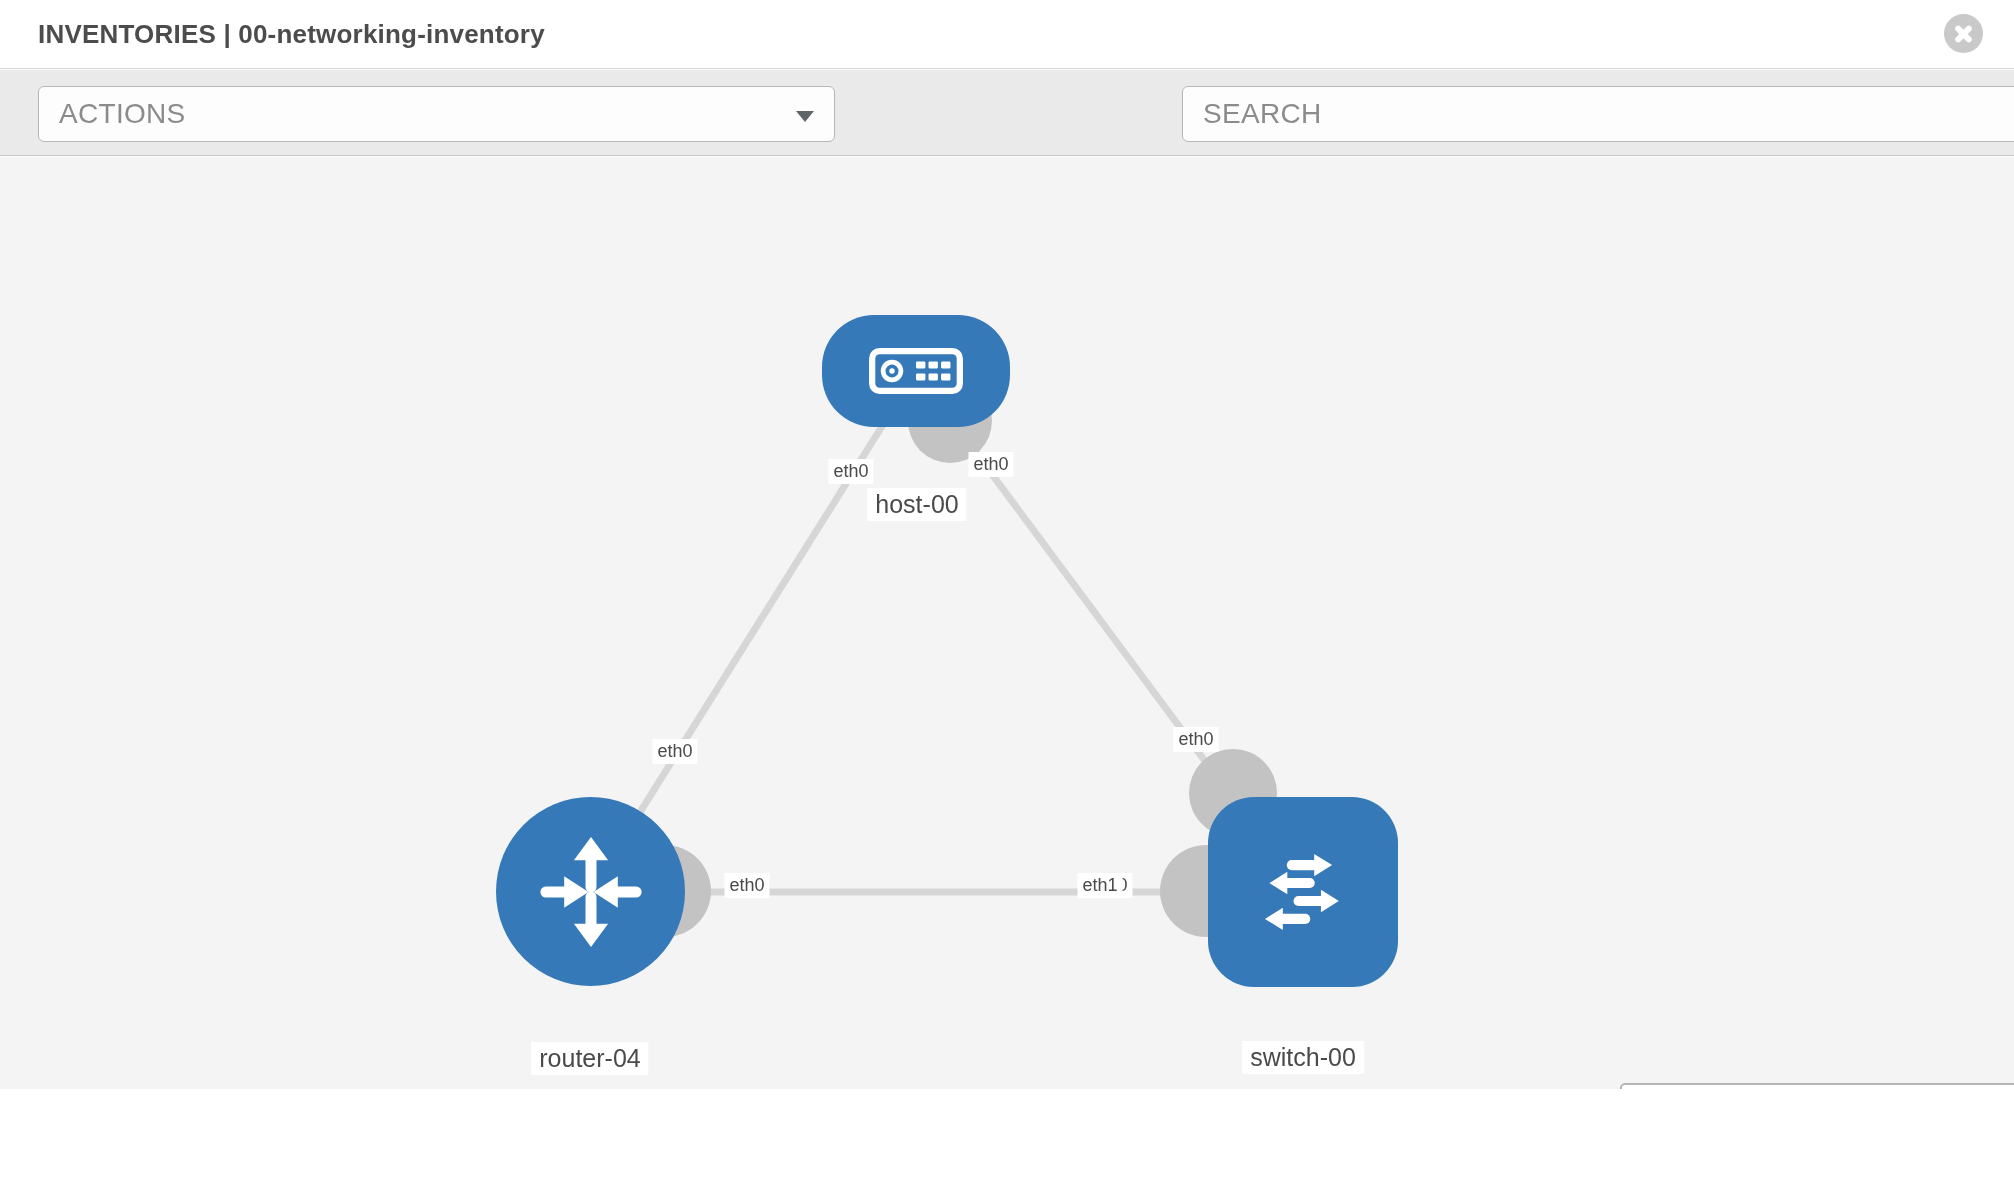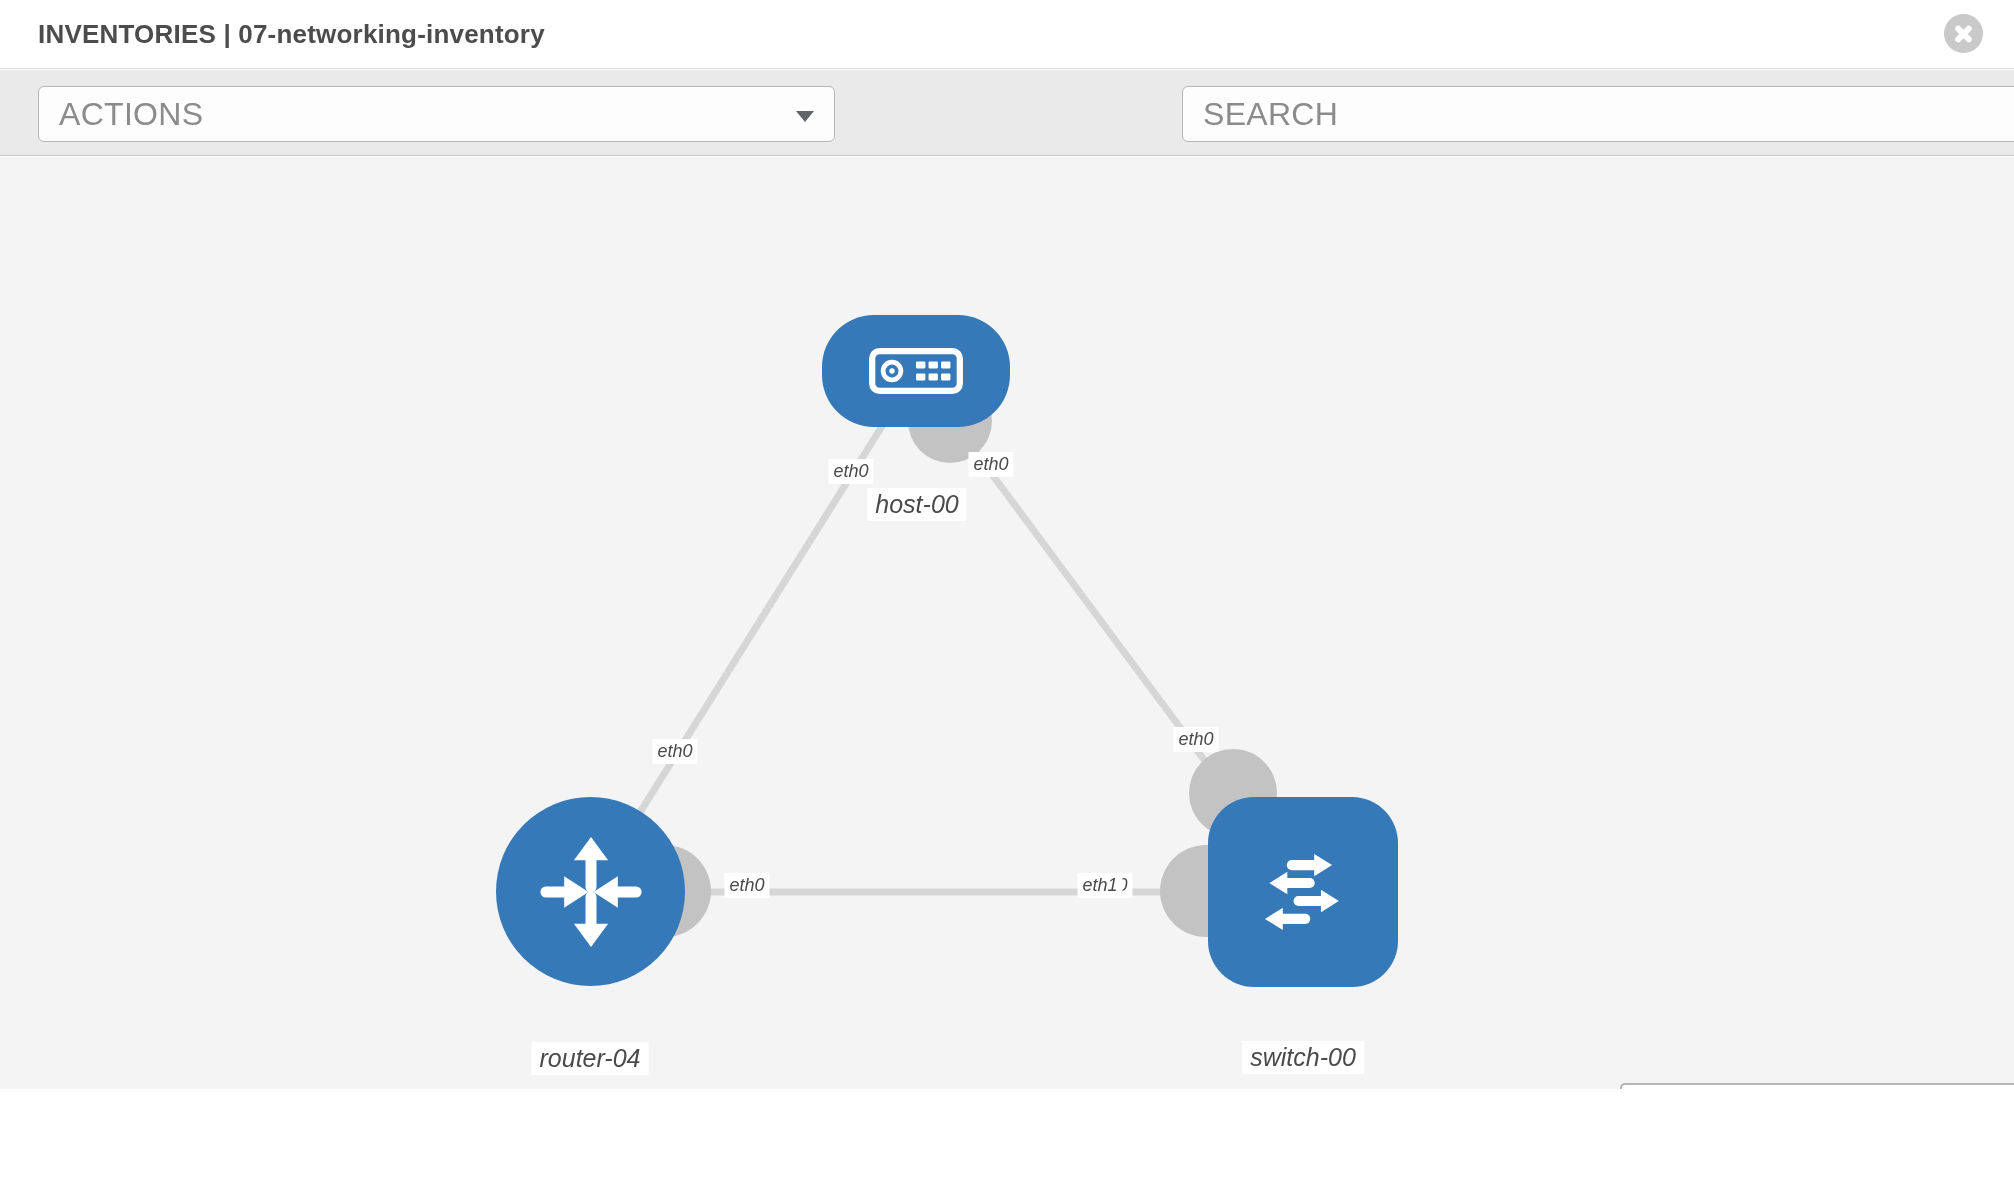--- a/index.html
+++ b/index.html
@@ -9,29 +9,29 @@
   .header { position:absolute; left:0; top:0; width:2014px; height:69px; background:#ffffff; border-bottom:1px solid #d9d9d9; }
   .header-title { position:absolute; left:38px; top:19px; font-size:26px; font-weight:bold; color:#4c4c4c; letter-spacing:0.2px; }
   .close-btn { position:absolute; left:1944px; top:14px; width:39px; height:39px; border-radius:50%; background:#c9c9c9; cursor:pointer; }
   .close-btn::before, .close-btn::after { content:""; position:absolute; left:9px; top:16.5px; width:21px; height:6px; border-radius:3px; background:#ffffff; }
   .close-btn::before { transform:rotate(45deg); }
   .close-btn::after  { transform:rotate(-45deg); }
 
   
   .toolbar { position:absolute; left:0; top:70px; width:2014px; height:86px; background:#eaeaea; border-bottom:1px solid #c6c6c6; }
   .select-box { position:absolute; top:16px; height:56px; background:#fdfdfd; border:1.5px solid #b7b7b7; border-radius:6px; display:flex; align-items:center; padding-left:20px; cursor:pointer; }
-  .select-box .select-label { font-size:32px; color:#8b8b8b; letter-spacing:0.3px; }
+  .select-box .select-label { font-size:28px; color:#8b8b8b; letter-spacing:0.3px; }
   .caret { position:absolute; right:20px; top:24px; width:0; height:0; border-left:9px solid transparent; border-right:9px solid transparent; border-top:11px solid #5f6569; }
   .actions-select { left:38px; width:797px; }
   .search-select { left:1182px; width:892px; }
   .tool-icon { position:absolute; top:96px; width:36px; height:36px; cursor:pointer; }
   .tool-icon svg { width:100%; height:100%; fill:#6e7783; }
 
   
-  .canvas { position:absolute; left:0; top:157px; width:2014px; height:932px; background:#f4f4f4; overflow:hidden;font-style:italic; }
+  .canvas { position:absolute; left:0; top:157px; width:2014px; height:932px; background:#f4f4f4; overflow:hidden; }
   .links-svg { position:absolute; left:0; top:0; width:2014px; height:1043px; }
 
   .node { position:absolute; background:#3579b8; display:flex; align-items:center; justify-content:center; cursor:pointer; }
   .node-host { left:822px; top:158px; width:188px; height:112px; border-radius:52px; }
   .node-router { left:496px; top:640px; width:189px; height:189px; border-radius:50%; }
   .node-switch { left:1208px; top:640px; width:190px; height:190px; border-radius:46px; }
 
   .chip { position:absolute; background:#ffffff; color:#4a4a4a; white-space:nowrap; transform:translateX(-50%); }
   .node-label { font-size:25px; padding:2px 8px;margin-top:45px; }
   .if-label { font-size:18px; padding:2px 5px; }
@@ -43,21 +43,21 @@
   .zoom-track { position:absolute; left:70px; top:47px; width:268px; height:22px; background:#ffffff; border:2px solid #b2b2b2; border-radius:12px; cursor:pointer; }
   .zoom-knob { position:absolute; left:225px; top:41px; width:35px; height:35px; border-radius:50%; background:#3377b6; cursor:pointer; }
   .zoom-plus { position:absolute; left:347px; top:44px; width:30px; height:30px; cursor:pointer; }
   .zoom-plus::before { content:""; position:absolute; left:0; top:11px; width:30px; height:8px; border-radius:3px; background:#8b9097; }
   .zoom-plus::after { content:""; position:absolute; left:11px; top:0; width:8px; height:30px; border-radius:3px; background:#8b9097; }
 </style>
 </head>
 <body>
 
 <div class="header">
-  <div class="header-title">INVENTORIES | 07-networking-inventory</div>
+  <div class="header-title">INVENTORIES | 00-networking-inventory</div>
   <div class="close-btn"></div>
 </div>
 
 <div class="toolbar">
   <div class="select-box actions-select">
     <span class="select-label">ACTIONS</span>
     <span class="caret"></span>
   </div>
 
   <div class="tool-icon" style="left:1048px;">

